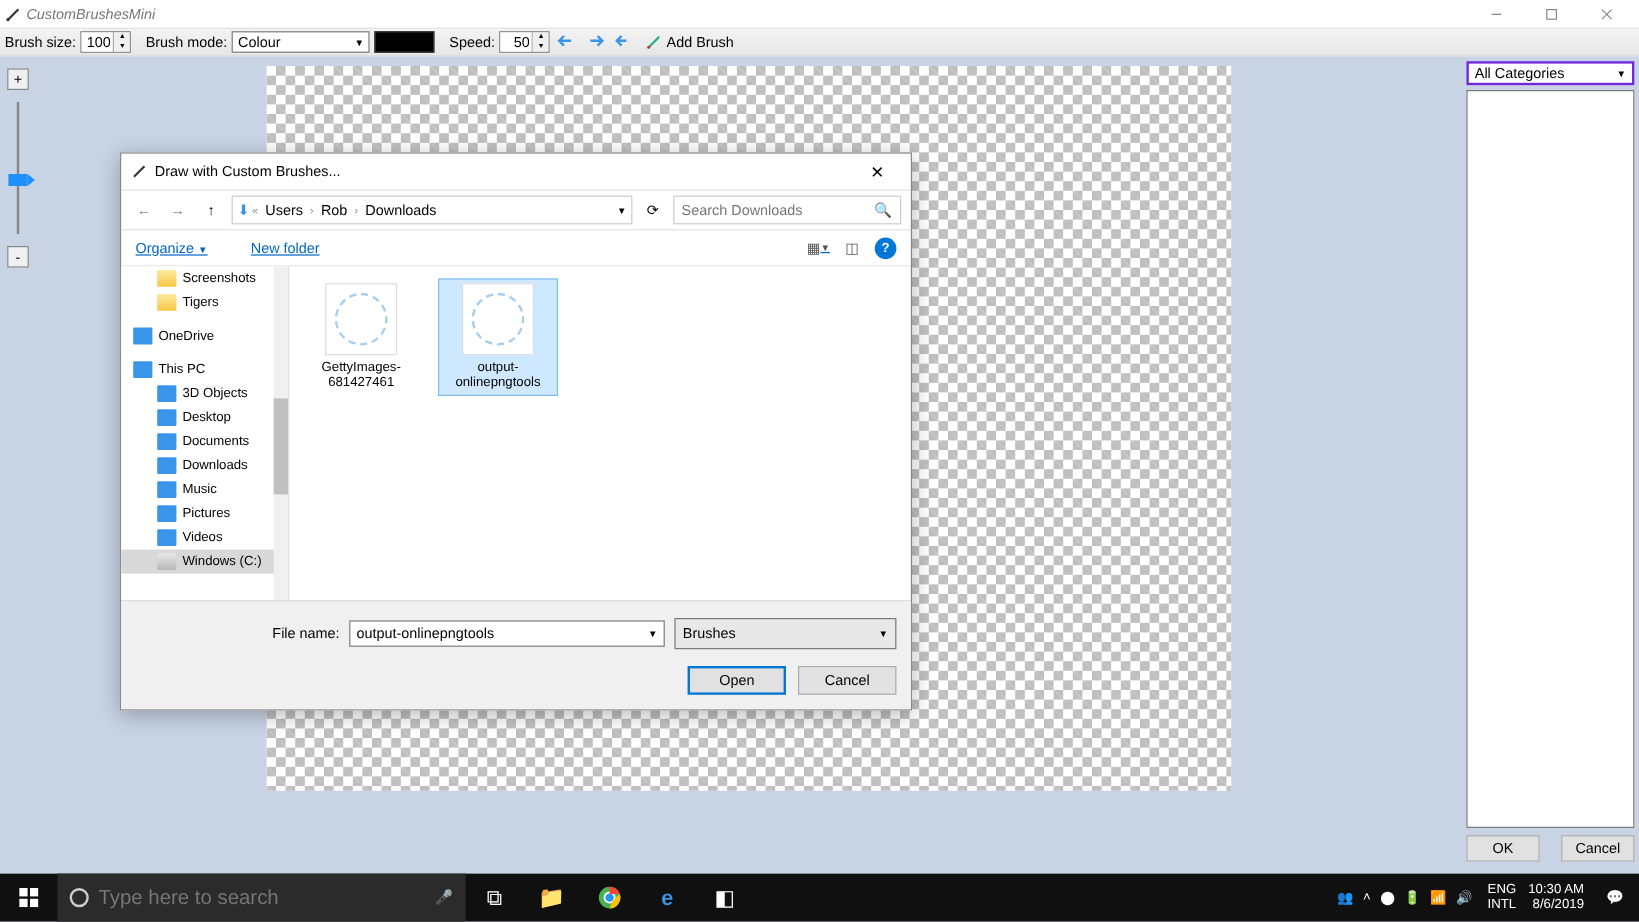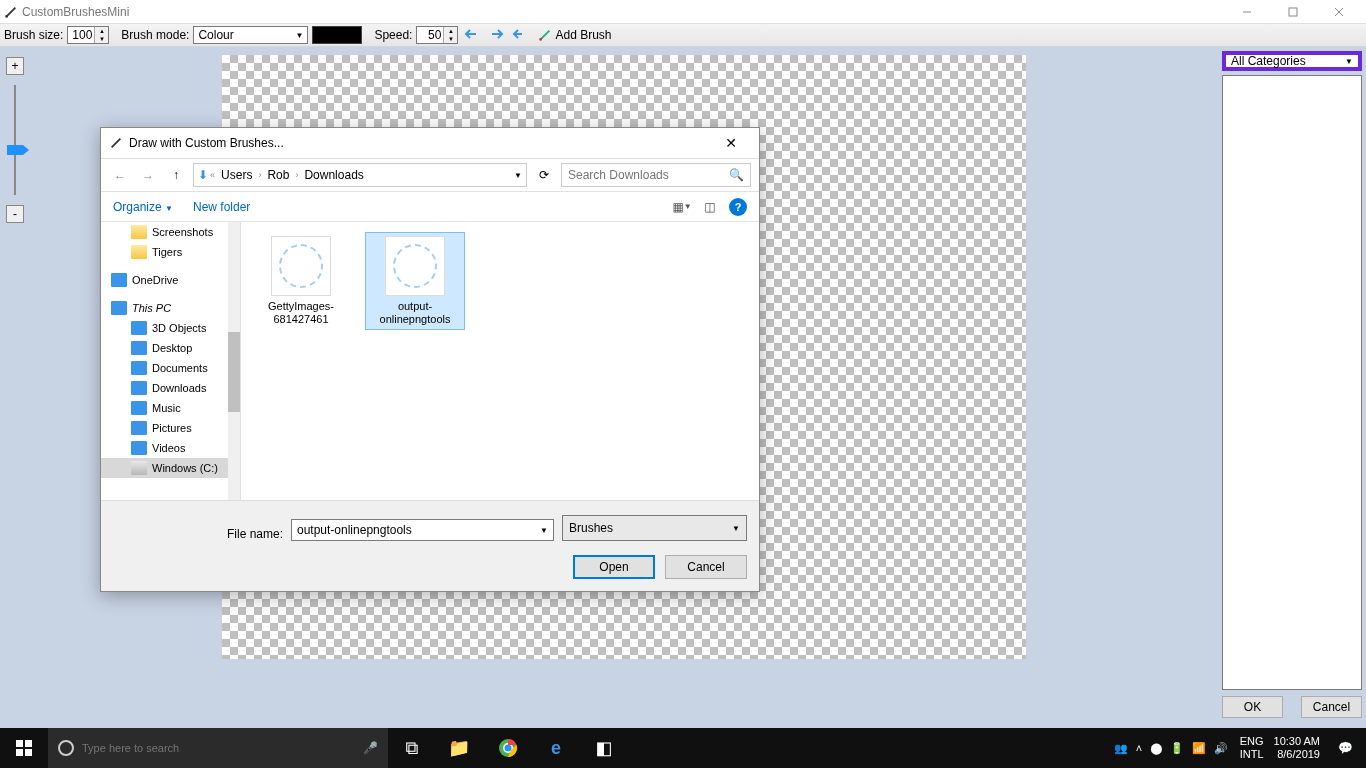--- a/index.html
+++ b/index.html
@@ -1,19 +1,19 @@
 <!DOCTYPE html>
 <html><head>
 <meta charset="utf-8">
 <style>
 * { box-sizing: border-box; margin: 0; padding: 0; font-family: "Segoe UI", Arial, sans-serif; }
 html, body { width: 1366px; height: 768px; overflow: hidden; background: #fff; }
 
 
-.titlebar { height: 23px; background: #fff; display: flex; align-items: center; padding: 0 4px; font-size: 12px; color: #777; }
+.titlebar { height: 23px; background: #fff; display: flex; align-items: center; padding: 0 4px; font-size: 12px; color: #777; font-style: italic; }
 .titlebar .icon { margin-right: 4px; width: 14px; height: 14px; }
 .titlebar .spacer { flex: 1; }
 .titlebar .win-btn { width: 46px; height: 23px; display: flex; align-items: center; justify-content: center; color: #888; }
 .titlebar .win-btn svg { width: 10px; height: 10px; }
 
 
 .toolbar { height: 24px; background: linear-gradient(#f3f3f3,#e6e6e6); border-top: 1px solid #e0e0e0; border-bottom: 1px solid #d6d6d6; display: flex; align-items: center; padding: 0 4px; font-size: 12px; gap: 4px; }
 .toolbar label { color: #000; }
 .num-input { display: flex; border: 1px solid #7a7a7a; background: #fff; height: 18px; }
 .num-input input { border: none; width: 26px; font-size: 12px; text-align: right; padding: 0 2px; outline: none; }
@@ -36,42 +36,42 @@
 .slider-v .thumb { position: absolute; left: 1px; top: 60px; width: 16px; height: 10px; background: #1e90ff; }
 .slider-v .thumb::after { content:""; position:absolute; right:-6px; top:0; border-top:5px solid transparent; border-bottom:5px solid transparent; border-left:6px solid #1e90ff; }
 
 .canvas { position: absolute; left: 222px; top: 8px; width: 804px; height: 604px;
   background-image: linear-gradient(45deg,#bfbfbf 25%,transparent 25%,transparent 75%,#bfbfbf 75%),
                     linear-gradient(45deg,#bfbfbf 25%,transparent 25%,transparent 75%,#bfbfbf 75%);
   background-color: #fff; background-size: 16px 16px; background-position: 0 0, 8px 8px; }
 
 
 .right-panel { position: absolute; right: 4px; top: 4px; width: 140px; bottom: 10px; display: flex; flex-direction: column; }
-.cat-sel { border: 4px solid #6d28d9; background: #fff; height: 20px; display:flex; align-items:center; padding:0 5px; font-size:12px; }
+.cat-sel { border: 2px solid #6d28d9; background: #fff; height: 20px; display:flex; align-items:center; padding:0 5px; font-size:12px; }
 .cat-sel .caret { margin-left:auto; font-size:8px; }
 .cat-body { flex:1; background:#fff; border:1px solid #7a7a7a; margin-top:4px; }
 .bot-btns { display:flex; gap:18px; margin-top:6px; }
 .bot-btns button { flex:1; height:22px; border:1px solid #adadad; background:#e1e1e1; font-size:12px; }
 
 
 .dialog { position: absolute; left: 100px; top: 80px; width: 660px; height: 465px; background:#fff; border:1px solid #888; box-shadow:0 4px 18px rgba(0,0,0,.3); display:flex; flex-direction:column; }
 .dlg-title { height:30px; display:flex; align-items:center; padding:0 8px; font-size:12px; }
 .dlg-title .icon { margin-right:6px; }
 .dlg-title .close { margin-left:auto; width:40px; height:26px; display:flex; align-items:center; justify-content:center; font-size:14px; }
 .dlg-nav { height:34px; border-top:1px solid #e0e0e0; border-bottom:1px solid #e0e0e0; display:flex; align-items:center; padding:0 8px; gap:6px; font-size:12px; }
 .navbtn { width:22px; height:22px; display:flex; align-items:center; justify-content:center; color:#888; }
 .navbtn.enabled { color:#000; }
 .breadcrumb { flex:1; border:1px solid #ccc; height:24px; display:flex; align-items:center; padding:0 4px; gap:2px; background:#fff; }
 .breadcrumb .crumb { padding:0 4px; }
 .breadcrumb .chev { color:#888; font-size:9px; }
 .refresh { width:22px; height:22px; display:flex; align-items:center; justify-content:center; }
 .searchbox { width:190px; height:24px; border:1px solid #ccc; display:flex; align-items:center; padding:0 6px; }
 .searchbox input { border:none; outline:none; flex:1; font-size:12px; color:#000000; }
 .searchbox .sicon { color:#888; font-size:12px; }
-.dlg-toolbar { height:30px; display:flex; align-items:center; padding:0 12px; gap:20px; font-size:12px; color:#0066cc; border-bottom:1px solid #e5e5e5; }
+.dlg-toolbar { height:30px; display:flex; align-items:center; padding:0 12px; gap:36px; font-size:12px; color:#0066cc; border-bottom:1px solid #e5e5e5;text-decoration:underline; }
 .dlg-toolbar .right { margin-left:auto; display:flex; gap:10px; align-items:center; }
 .dlg-toolbar .view-ico { width:18px; height:18px; display:flex; align-items:center; justify-content:center; color:#555; }
 .help-ico { width:18px; height:18px; border-radius:50%; background:#0078d7; color:#fff; font-size:11px; display:flex; align-items:center; justify-content:center; font-weight:bold; }
 .dlg-body { flex:1; display:flex; min-height:0; }
 .tree { width:140px; border-right:1px solid #e0e0e0; background:#fff; font-size:11px; overflow:hidden; position:relative; }
 .tree .scroll-indicator { position:absolute; right:0; top:0; width:12px; height:100%; background:#f0f0f0; }
 .tree .scroll-thumb { position:absolute; right:0; top:110px; width:12px; height:80px; background:#c0c0c0; }
 .tree-item { display:flex; align-items:center; gap:5px; padding:3px 6px 3px 20px; white-space:nowrap; }
 .tree-item.lvl1 { padding-left:30px; }
 .tree-item.sel { background:#d8d8d8; }
@@ -79,38 +79,38 @@
 .folder-ico { background:linear-gradient(#ffe9a2,#f5c842); border-radius:1px; }
 .drive-ico { background:linear-gradient(#e8e8e8,#b8b8b8); border-radius:1px; }
 .blue-ico { background:#3a95e8; border-radius:1px; }
 .files { flex:1; padding:10px; display:flex; gap:14px; align-content:flex-start; flex-wrap:wrap; }
 .file { width:100px; text-align:center; font-size:11px; padding:4px; }
 .file.sel { background:#cde8ff; border:1px solid #7cbef0; padding:3px; }
 .file .thumb { width:60px; height:60px; margin:0 auto 4px; border:1px solid #ddd; background:#fff; display:flex; align-items:center; justify-content:center; }
 .file .thumb .circ { width:44px; height:44px; border:2px solid #a8cdec; border-radius:50%; border-style:dashed; }
 .file .fname { word-wrap:break-word; line-height:1.2; }
 .dlg-foot { padding:14px 12px 12px; background:#f0f0f0; border-top:1px solid #ddd; font-size:12px; }
-.fn-row { display:flex; align-items:flex-end; gap:8px; margin-bottom:14px; }
+.fn-row { display:flex; align-items:center; gap:8px; margin-bottom:14px; }
 .fn-row label { width:170px; text-align:right; }
 .fn-input { flex:1; height:22px; border:1px solid #7a7a7a; background:#fff; display:flex; align-items:center; padding:0 5px; }
 .fn-input input { border:none; outline:none; flex:1; font-size:12px; }
 .fn-input .caret { font-size:8px; }
 .filter { width:185px; height:22px; border:1px solid #7a7a7a; background:#e8e8e8; display:flex; align-items:center; padding:12px 6px; }
 .filter .caret { margin-left:auto; font-size:8px; }
 .btn-row { display:flex; justify-content:flex-end; gap:10px; }
 .btn-row button { width:82px; height:24px; border:1px solid #adadad; background:#e1e1e1; font-size:12px; }
 .btn-row button.primary { border:2px solid #0078d7; }
 
 
 .taskbar { position:absolute; left:0; right:0; bottom:0; height:40px; background:#101010; display:flex; align-items:center; color:#fff; font-size:12px; }
 .start { width:48px; height:100%; display:flex; align-items:center; justify-content:center; }
 .start svg { width:16px; height:16px; }
 .search { width:340px; height:100%; background:#2b2b2b; display:flex; align-items:center; padding:0 10px; gap:8px; color:#ccc; }
 .search .circ { width:16px; height:16px; border:2px solid #ccc; border-radius:50%; }
-.search input { background:transparent; border:none; outline:none; color:#22c55e; flex:1; font-size:11px; }
+.search input { background:transparent; border:none; outline:none; color:#22c55e; flex:1; font-size:17px; }
 .search .mic { color:#aaa; }
 .task-right { margin-left:auto; display:flex; align-items:center; height:100%; }
 .pinned { display:flex; height:100%; }
 .pin { width:48px; height:100%; display:flex; align-items:center; justify-content:center; font-size:18px; }
 .tray { display:flex; align-items:center; gap:8px; padding:0 8px; font-size:11px; color:#fff; }
 .clock { text-align:right; line-height:1.2; padding:0 6px; font-size:11px; }
 .notif { width:40px; height:100%; display:flex; align-items:center; justify-content:center; }
 
 .brush-pen { display:inline-block; width:14px; height:14px; }
 </style>
@@ -260,21 +260,21 @@
               <span>Screenshots</span>
             </div>
             <div class="tree-item lvl1">
               <span class="ticon folder-ico"></span>
               <span>Tigers</span>
             </div>
             <div class="tree-item" style="padding-left: 10px; margin-top: 8px; font-weight: normal;">
               <span class="ticon blue-ico"></span>
               <span>OneDrive</span>
             </div>
-            <div class="tree-item" style="padding-left: 10px; margin-top: 8px; font-weight: normal; font-style: italic;">
+            <div class="tree-item" style="padding-left: 10px; margin-top: 8px; font-weight: normal;">
               <span class="ticon blue-ico"></span>
               <span>This PC</span>
             </div>
             <div class="tree-item lvl1">
               <span class="ticon blue-ico"></span>
               <span>3D Objects</span>
             </div>
             <div class="tree-item lvl1">
               <span class="ticon blue-ico"></span>
               <span>Desktop</span>

